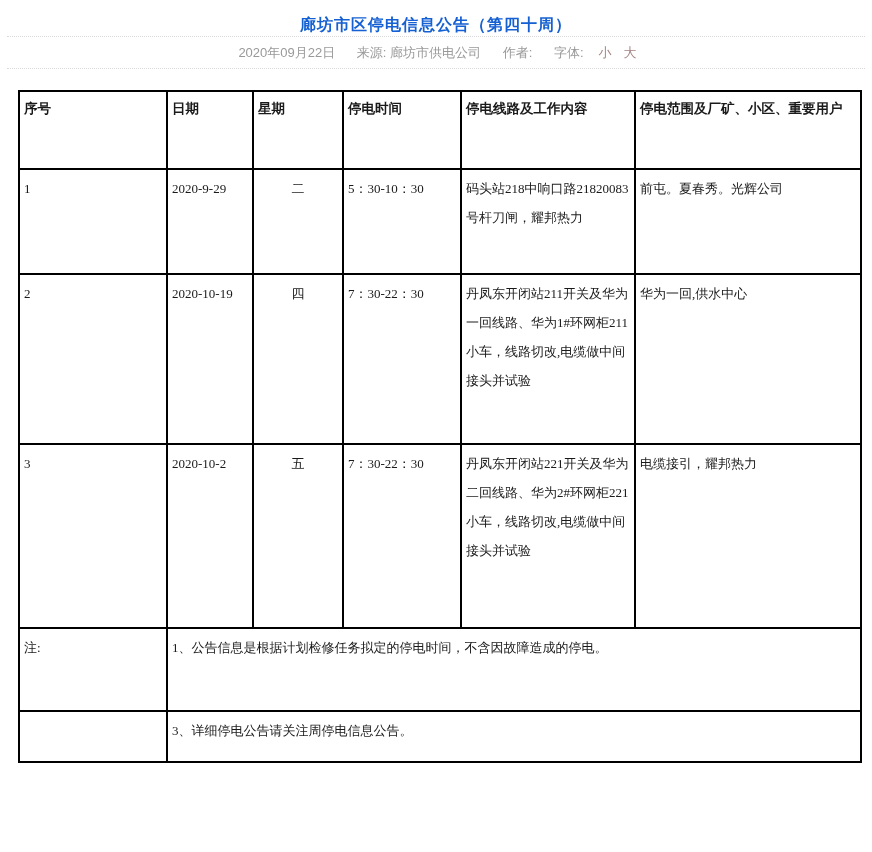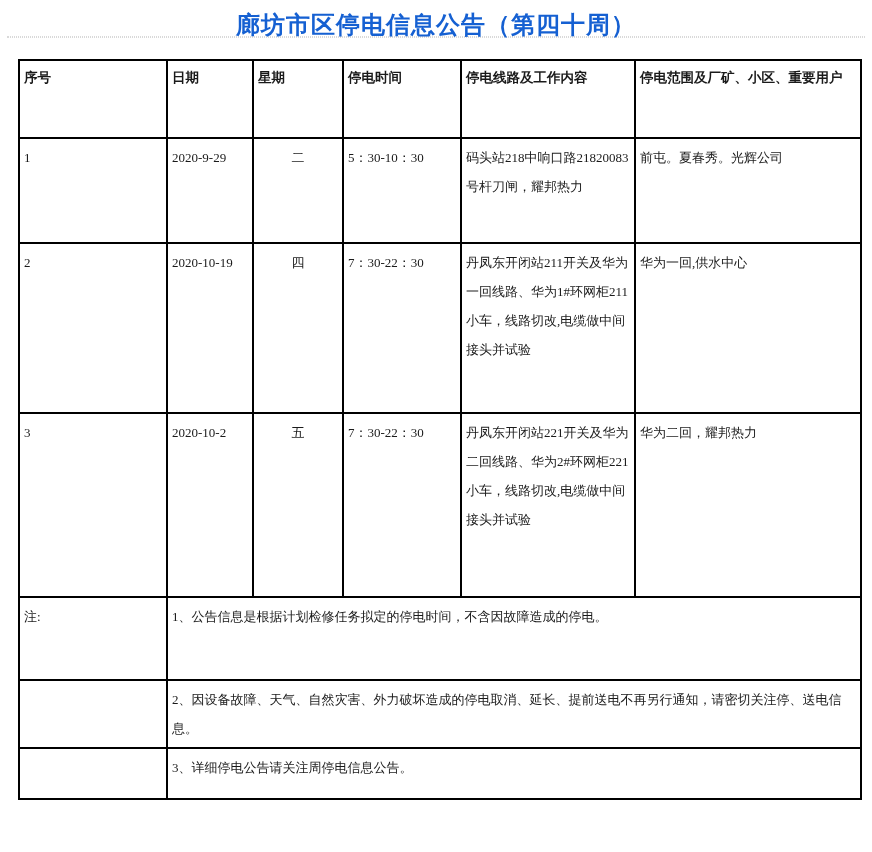--- a/index.html
+++ b/index.html
@@ -10,21 +10,21 @@
     font-family: "Liberation Sans", sans-serif;
     overflow: hidden;
   }
   .page { width: 872px; height: 852px; position: relative; }
 
   h1.title {
     margin: 0;
     padding-top: 9px;
     height: 36px;
     text-align: center;
-    font-size: 24px;
+    font-size: 16px;
     line-height: 32px;
     font-weight: bold;
     color: #1560d2;
     letter-spacing: 1px;
   }
   .dotted-divider {
     height: 0;
     border-top: 1px dotted #d9d9d9;
     margin: 0 7px;
   }
@@ -81,20 +81,26 @@
 </style>
 </head>
 <body>
 
 <div class="page">
 
   <h1 class="title">廊坊市区停电信息公告（第四十周）</h1>
 
   <div class="dotted-divider"></div>
 
+  <div class="meta">
+    <span>2020年09月22日</span>
+    <span>来源: 廊坊市供电公司</span>
+    <span>作者:</span>
+    <span>字体:</span><a class="fontlink">小</a><a class="fontlink">大</a>
+  </div>
 
   <div class="dotted-divider"></div>
 
   <table class="outage">
     <colgroup>
       <col style="width:148px">
         <col style="width:86px">
         <col style="width:90px">
       <col style="width:118px">
         <col style="width:174px">
@@ -128,30 +134,26 @@
       <td>丹凤东开闭站211开关及华为一回线路、华为1#环网柜211小车，线路切改,电缆做中间接头并试验</td>
       <td>华为一回,供水中心</td>
     </tr>
 
     <tr class="h-r3">
       <td>3</td>
       <td>2020-10-2</td>
       <td class="center">五</td>
       <td>7：30-22：30</td>
       <td>丹凤东开闭站221开关及华为二回线路、华为2#环网柜221小车，线路切改,电缆做中间接头并试验</td>
-      <td>华为二回，耀邦热力</td>
+      <td>电缆接引，耀邦热力</td>
     </tr>
 
     <tr class="h-n1">
       <td>注:</td>
       <td class="note-text" colspan="5">1、公告信息是根据计划检修任务拟定的停电时间，不含因故障造成的停电。</td>
-    </tr>
-    <tr class="h-n2">
-      <td></td>
-      <td class="note-text" colspan="5">2、因设备故障、天气、自然灾害、外力破坏造成的停电取消、延长、提前送电不再另行通知，请密切关注停、送电信息。</td>
     </tr>
     <tr class="h-n3">
       <td></td>
       <td class="note-text" colspan="5">3、详细停电公告请关注周停电信息公告。</td>
     </tr>
   </tbody>
     </table>
 
 </div>
 

